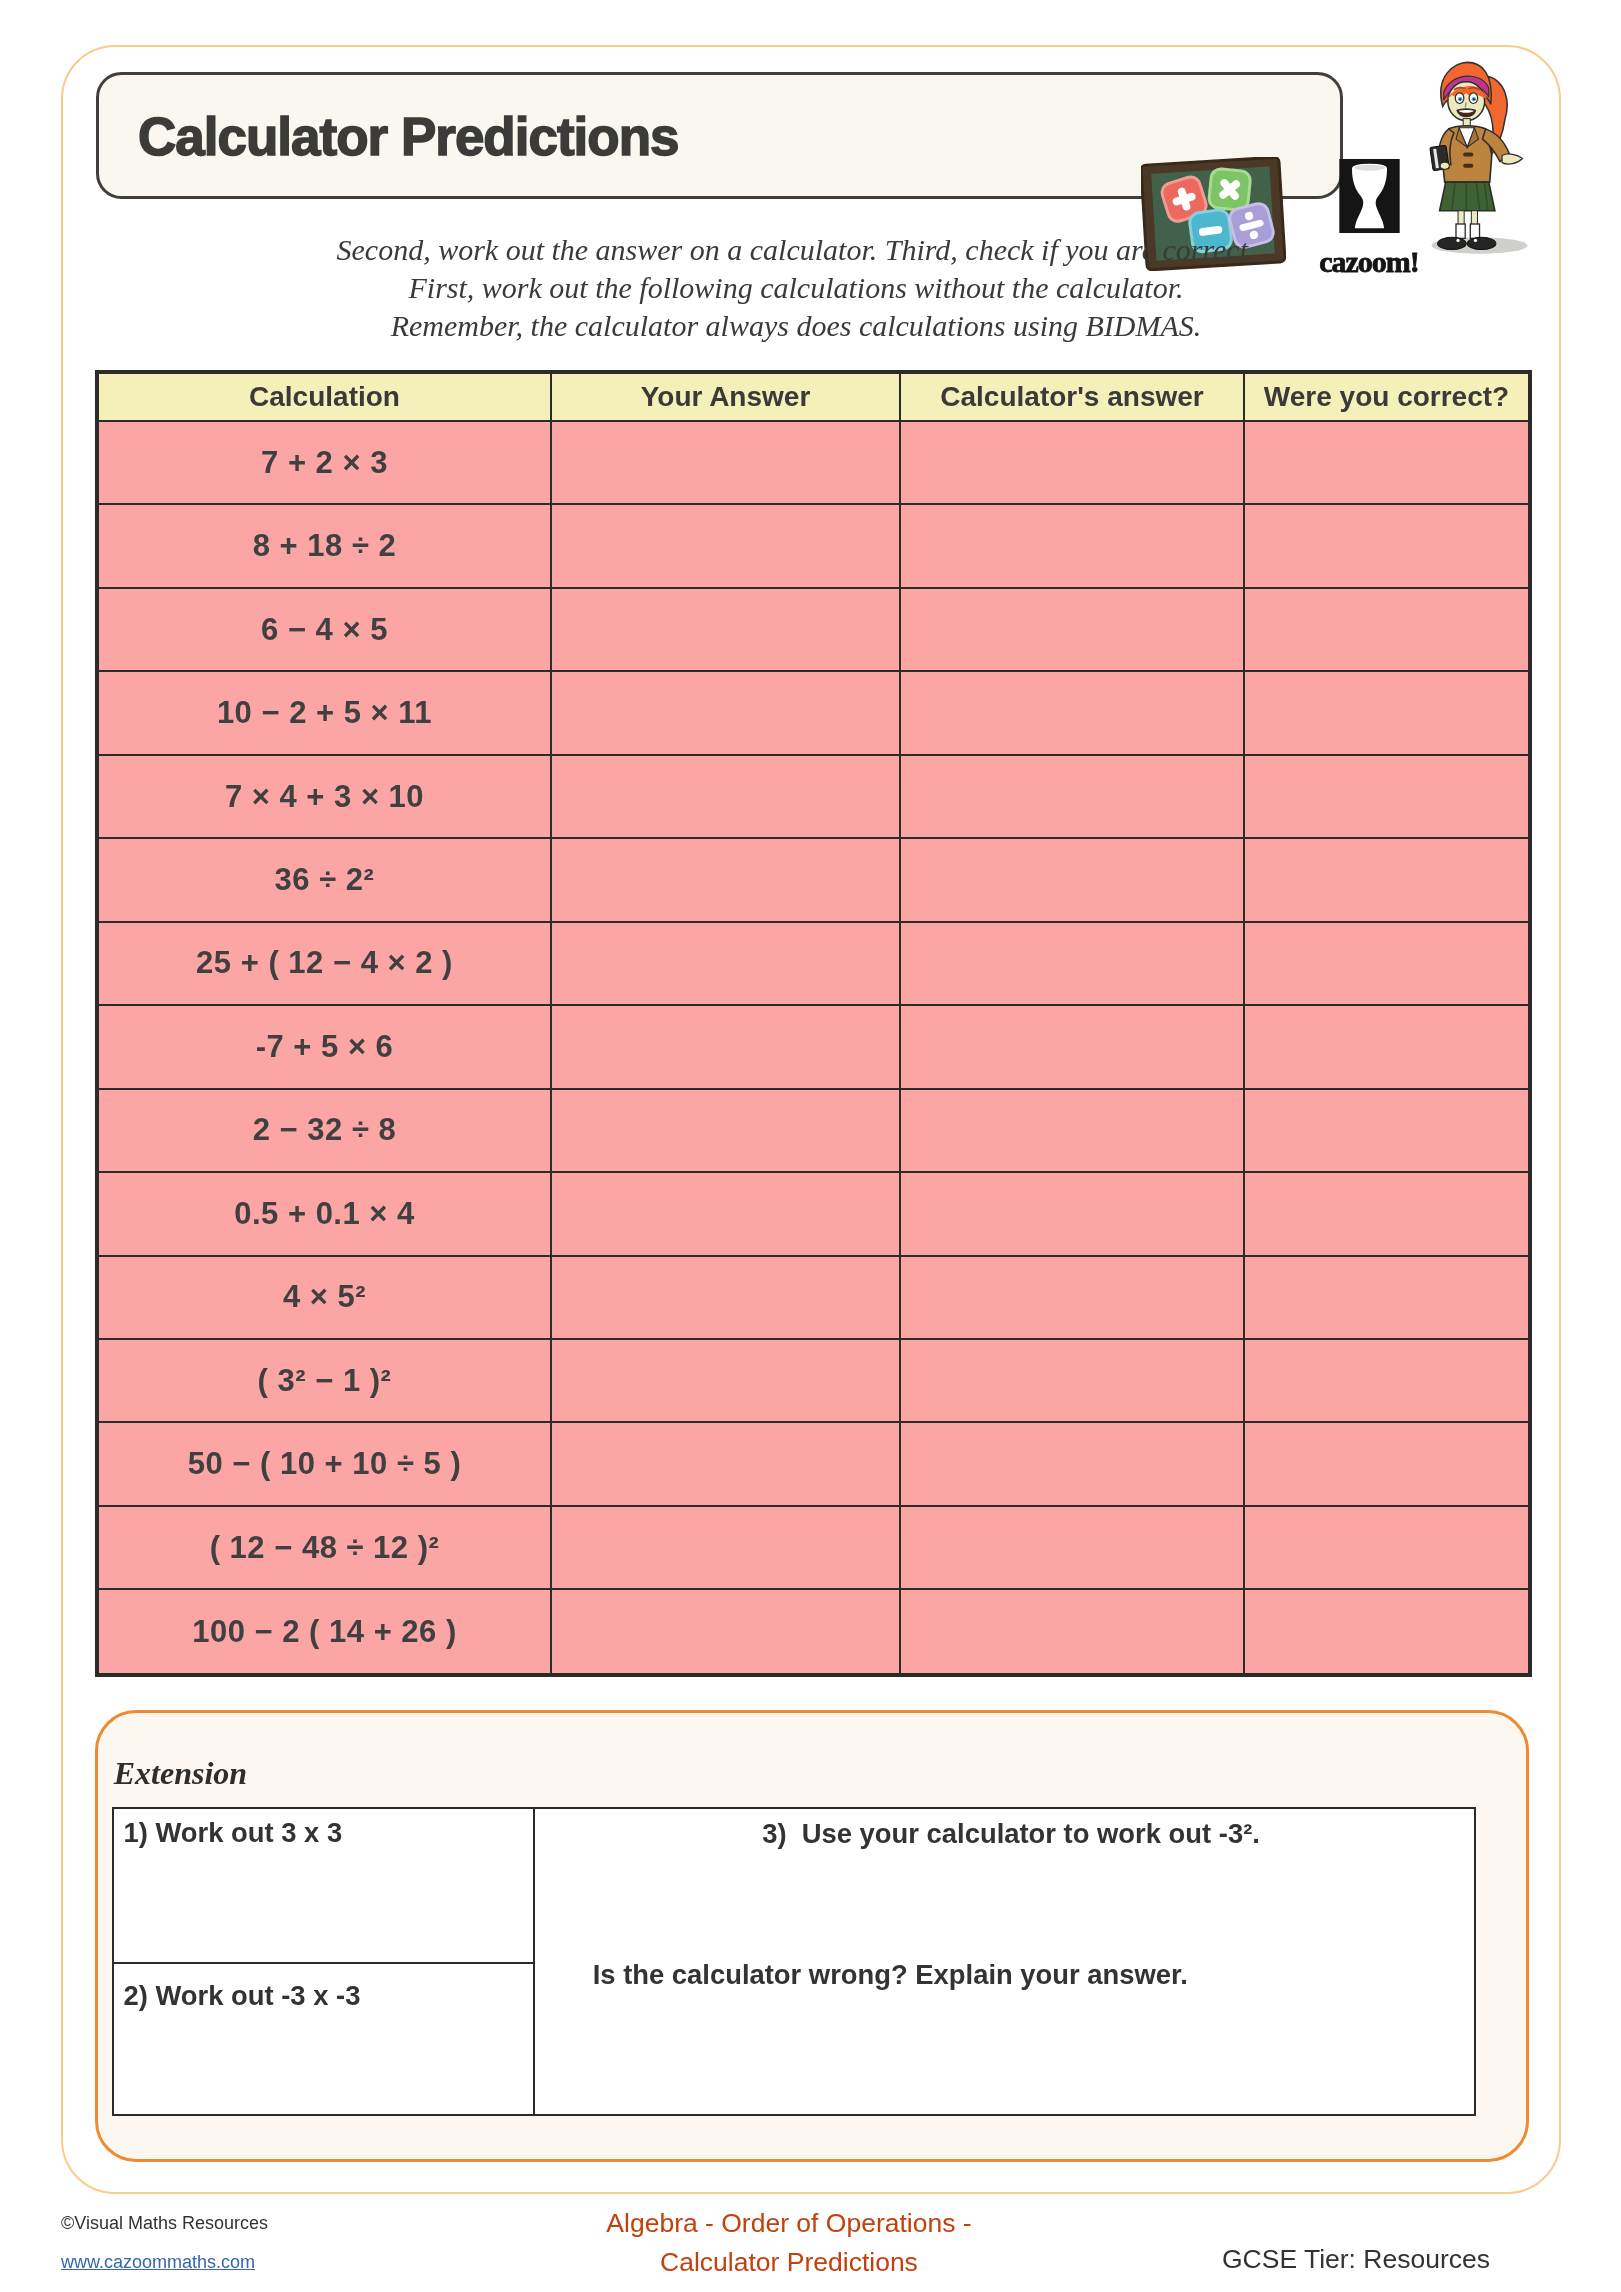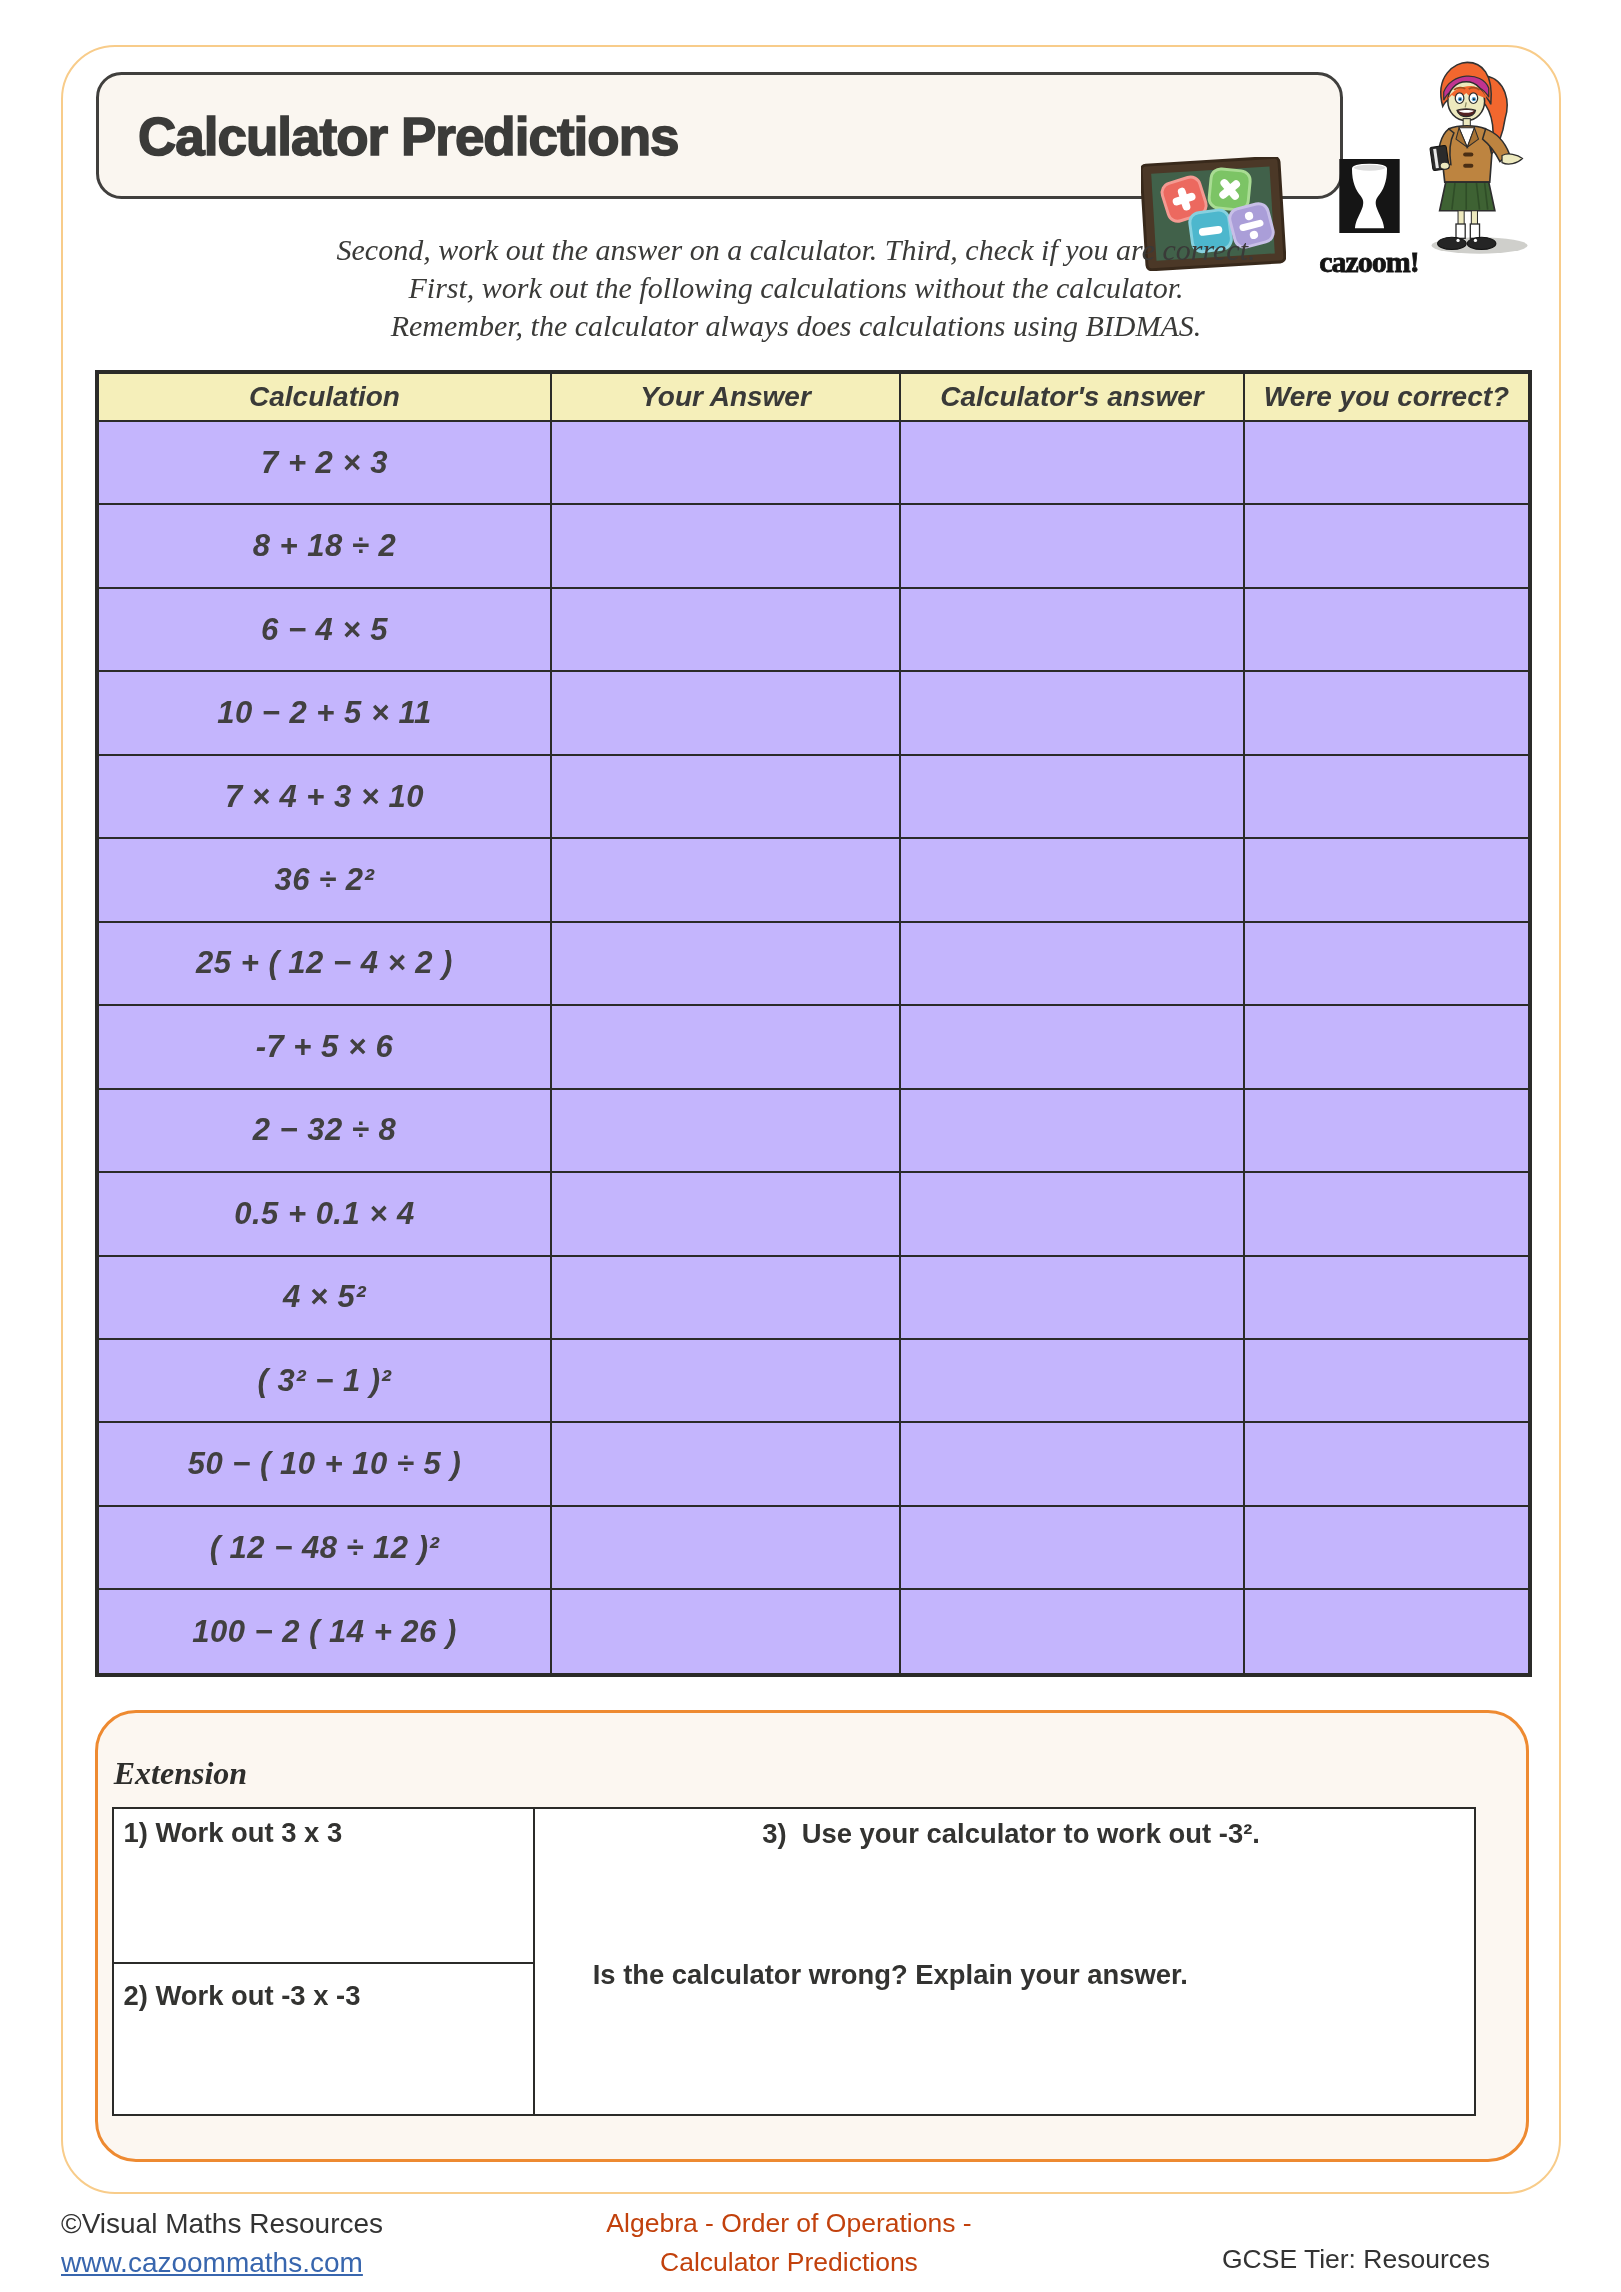--- a/index.html
+++ b/index.html
@@ -38,21 +38,21 @@
   .instructions {
     position:absolute; left:95px; top:231px; width:1402px; text-align:center;
     font-family:"Liberation Serif", serif; font-style:italic; font-size:30px;
     line-height:38px; color:#3A3A38;
   }
 
   
   .calc-table {
     position:absolute; left:95px; top:370px; width:1433px; height:1307px;
     border-collapse:collapse; table-layout:fixed;
-    border:4.9px solid #2B2B29; background:#c4b5fd;font-style:italic;
+    border:4.9px solid #2B2B29; background:#fca5a5;
   }
   .calc-table th, .calc-table td { border:2.9px solid #2B2B29; padding:0; }
   .calc-table thead tr { height:49px; }
   .calc-table thead th {
     background:#F5EFBA; font-size:28px; font-weight:700; color:#3A3A38; text-align:center;
   }
   .calc-table td.calc {
     font-size:31px; font-weight:700; color:#414040; text-align:center; letter-spacing:0.5px;
   }
 
@@ -75,21 +75,21 @@
     border:2.9px solid #2B2B29; vertical-align:top;
     font-size:27.4px; font-weight:600; color:#333331;
   }
   .ext-q1 { padding:7.8px 9.8px;border-radius:21px; }
   .ext-q2 { padding:15.7px 9.8px 7.8px 9.8px; }
   .ext-right-inner { position:relative; height:100%; }
   .ext-q3 { padding:7.8px 9.8px 0 23.5px; white-space:pre-wrap;text-align:center; }
   .ext-q3b { position:absolute; left:57px; top:149px; }
 
   
-  .footer-left { position:absolute; left:61px; top:2204px; font-size:28px; line-height:39px; color:#333; }
+  .footer-left { position:absolute; left:61px; top:2204px; font-size:18px; line-height:39px; color:#333; }
   .footer-left a { color:#3866AE; text-decoration:underline; }
   .footer-center { position:absolute; left:0; top:2204px; width:1578px; text-align:center; font-size:26.5px; line-height:39px; color:#c2410c; }
   .footer-right { position:absolute; left:1078px; top:2244px; width:412px; text-align:right; font-size:26.5px; color:#333; }
 </style>
 </head>
 <body>
 
 <div class="page">
 
   <div class="outer-frame"></div>

